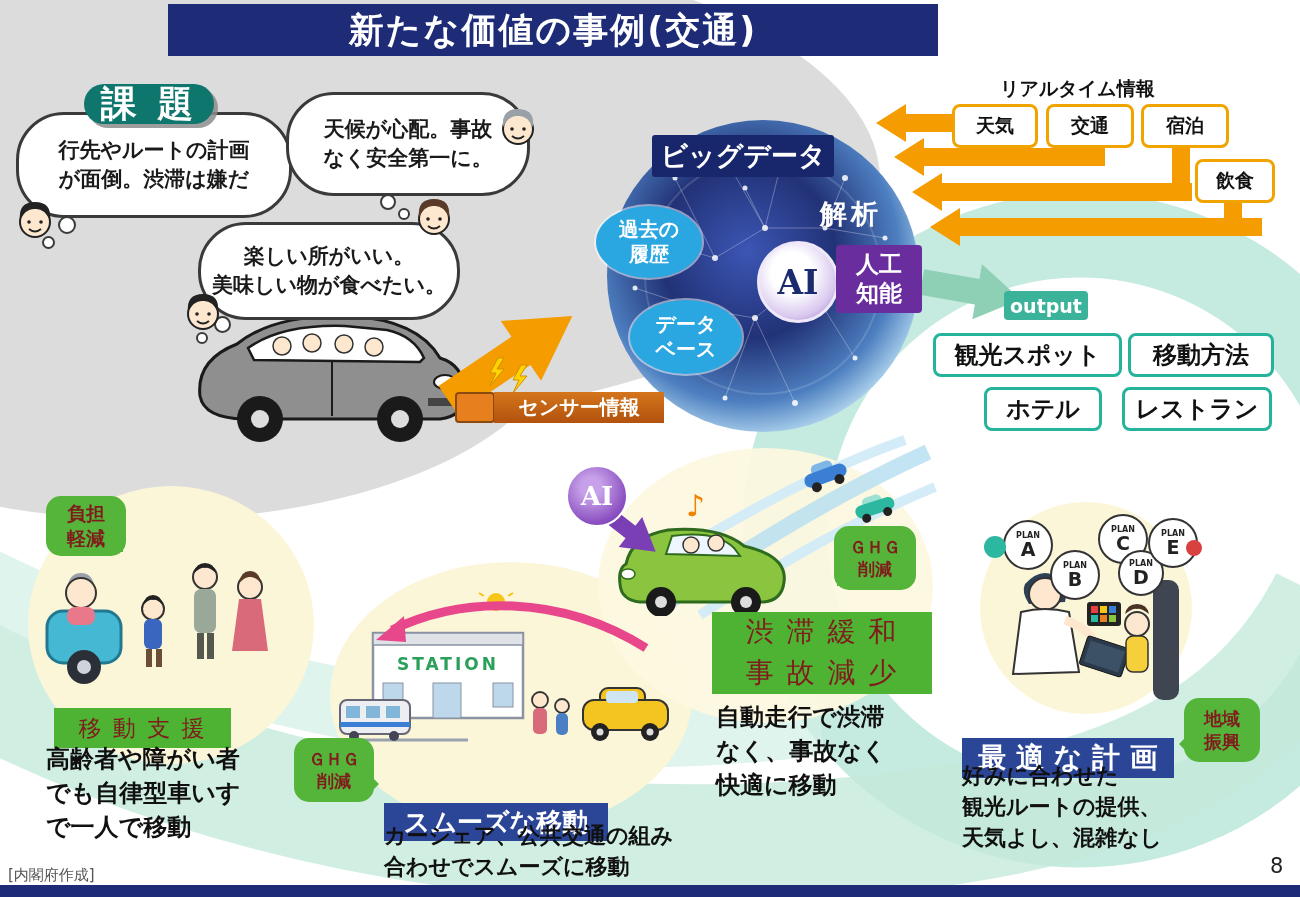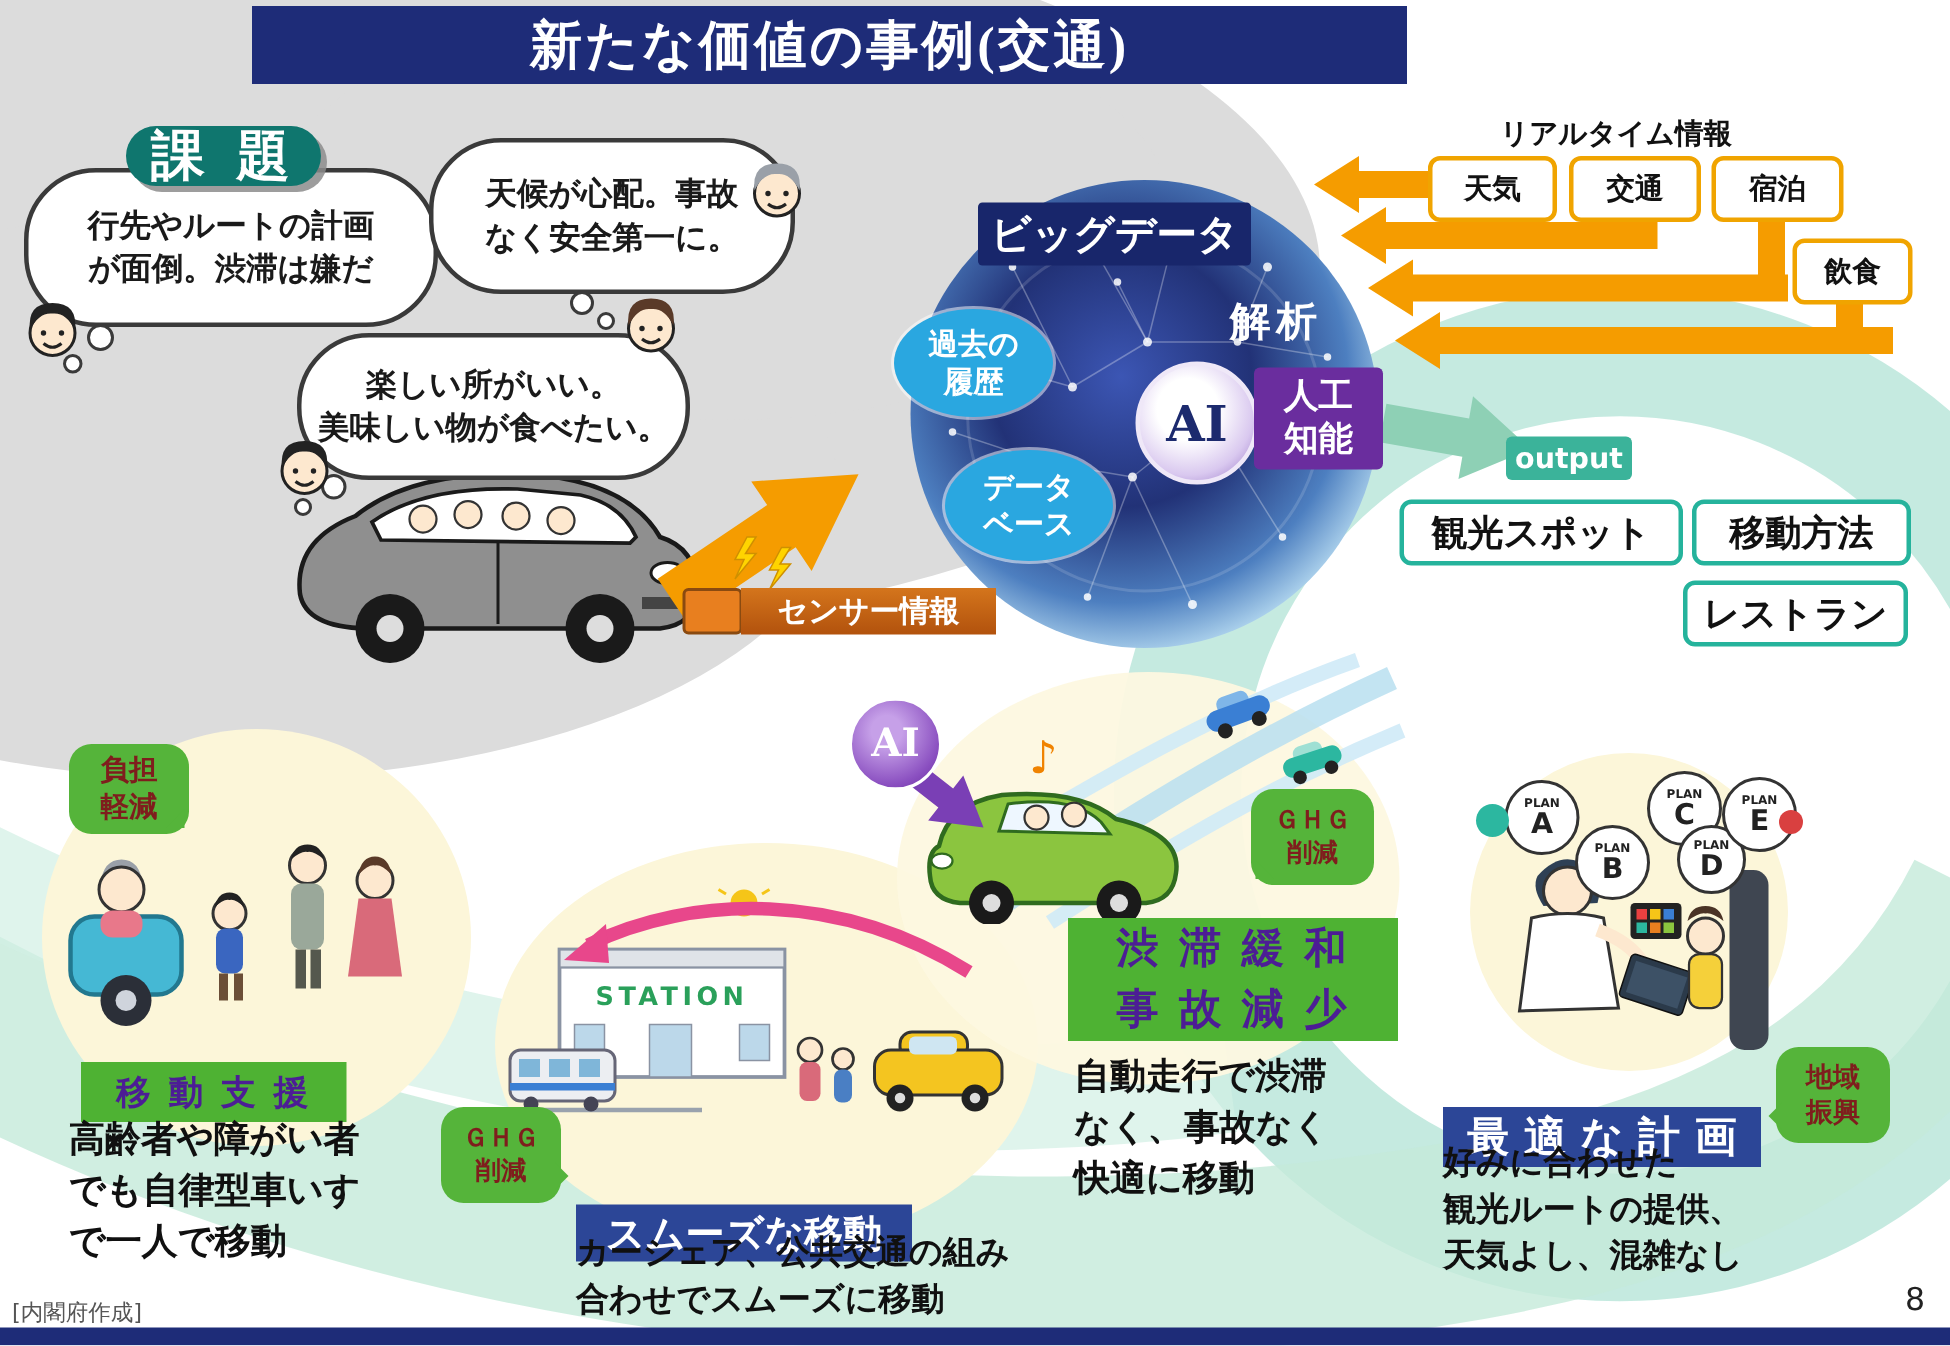--- a/index.html
+++ b/index.html
@@ -3,21 +3,21 @@
 <meta charset="utf-8">
 <style>
   html,body{margin:0;padding:0;background:#fff;}
   body{font-family:"DejaVu Sans","Liberation Sans",sans-serif;}
   #slide{position:relative;width:1300px;height:897px;background:#fff;overflow:hidden;}
   .preline{white-space:pre-line;}
   svg.layer{position:absolute;left:0;top:0;pointer-events:none;}
   
   .header-bar{position:absolute;left:168px;top:4px;width:770px;height:52px;background:#1e2c78;
     color:#fff;font-weight:bold;font-size:35px;display:flex;align-items:center;justify-content:center;
-    letter-spacing:2px;z-index:6;font-family:Liberation Serif, serif;}
+    letter-spacing:2px;z-index:6;}
   .bottom-bar{position:absolute;left:0;top:885px;width:1300px;height:12px;background:#1e2c78;z-index:6;}
   .credit{position:absolute;left:8px;top:866px;font-size:15px;color:#555;z-index:6;}
   .pagenum{position:absolute;left:1270px;top:854px;font-size:21px;color:#222;z-index:6;}
   
   .kadai{position:absolute;left:84px;top:84px;width:130px;height:40px;background:#0f766e;border-radius:20px;
     color:#fff;font-weight:bold;font-size:36px;letter-spacing:4px;display:flex;align-items:center;justify-content:center;
     box-shadow:4px 4px 0 rgba(140,140,140,.85);z-index:5;}
   .bubble{position:absolute;background:#fff;border:3px solid #3a3a3a;border-radius:48px;display:flex;align-items:center;
     justify-content:center;font-weight:600;font-size:21px;color:#1a1a1a;z-index:3;text-align:center;line-height:1.4;}
   .tailc{position:absolute;background:#fff;border:2px solid #3a3a3a;border-radius:50%;z-index:3;}
@@ -48,21 +48,21 @@
     border-radius:4px;z-index:5;}
   
   .scene{position:absolute;border-radius:50%;background:#fcf6d9;z-index:1;}
   .gbubble{position:absolute;background:#55b43a;border-radius:15px;color:#7f1d1d;font-weight:bold;text-align:center;
     display:flex;align-items:center;justify-content:center;line-height:1.3;z-index:5;}
   .gbubble::after{content:"";position:absolute;width:0;height:0;border:9px solid transparent;}
   .tail-br::after{right:-6px;bottom:-5px;border-top-color:#55b43a;transform:rotate(-45deg);}
   .tail-r::after{right:-14px;top:58%;border-left-color:#55b43a;}
   .tail-bl::after{left:-6px;bottom:-5px;border-top-color:#55b43a;transform:rotate(45deg);}
   .tail-l::after{left:-14px;bottom:14%;border-right-color:#55b43a;}
-  .banner-green{position:absolute;background:#4eb233;color:#4c1d95;font-weight:bold;display:flex;align-items:center;
+  .banner-green{position:absolute;background:#4eb233;color:#7f1d1d;font-weight:normal;display:flex;align-items:center;
     justify-content:center;text-align:center;z-index:5;}
   .banner-blue{position:absolute;background:#2c4697;color:#fff;font-weight:bold;display:flex;align-items:center;
     justify-content:center;text-align:center;z-index:5;margin-top:24px;}
   .desc{position:absolute;font-weight:700;color:#101010;z-index:5;line-height:1.42;}
   .ai-small{position:absolute;left:566px;top:465px;width:58px;height:58px;border-radius:50%;
     background:radial-gradient(circle at 40% 35%,#c6a0e8 20%,#8a4fc0 70%,#6a2d9e 100%);border:2px solid #fff;
     color:#fff;font-weight:bold;font-size:26px;display:flex;align-items:center;justify-content:center;
     font-family:"DejaVu Serif",serif;z-index:5;}
   .music-note{position:absolute;left:686px;top:488px;font-size:30px;font-weight:bold;color:#f08300;z-index:5;}
   .plan-bubble{position:absolute;width:46px;height:46px;border-radius:50%;background:#fff;border:2px solid #333;
@@ -367,20 +367,21 @@
 
   <div class="realtime-title">リアルタイム情報</div>
   <div class="ybox" style="left:952px;top:104px;width:80px;">天気</div>
   <div class="ybox" style="left:1046px;top:104px;width:82px;">交通</div>
   <div class="ybox" style="left:1141px;top:104px;width:82px;">宿泊</div>
   <div class="ybox" style="left:1195px;top:159px;width:74px;">飲食</div>
 
   <div class="output-pill">output</div>
   <div class="tbox" style="left:933px;top:333px;width:183px;">観光スポット</div>
   <div class="tbox" style="left:1128px;top:333px;width:140px;">移動方法</div>
+  <div class="tbox" style="left:984px;top:387px;width:112px;">ホテル</div>
   <div class="tbox" style="left:1122px;top:387px;width:144px;">レストラン</div>
 
   <div class="gbubble tail-br preline" style="left:46px;top:496px;width:80px;height:60px;font-size:19px;">負担
 軽減</div>
   <div class="banner-green" style="left:54px;top:708px;width:177px;height:40px;font-size:23px;letter-spacing:2px;">移 動 支 援</div>
   <div class="desc preline" style="left:46px;top:742px;font-size:24px;">高齢者や障がい者
 でも自律型車いす
 で一人で移動</div>
 
   <div class="gbubble tail-r preline" style="left:294px;top:738px;width:80px;height:64px;font-size:17px;">ＧＨＧ

